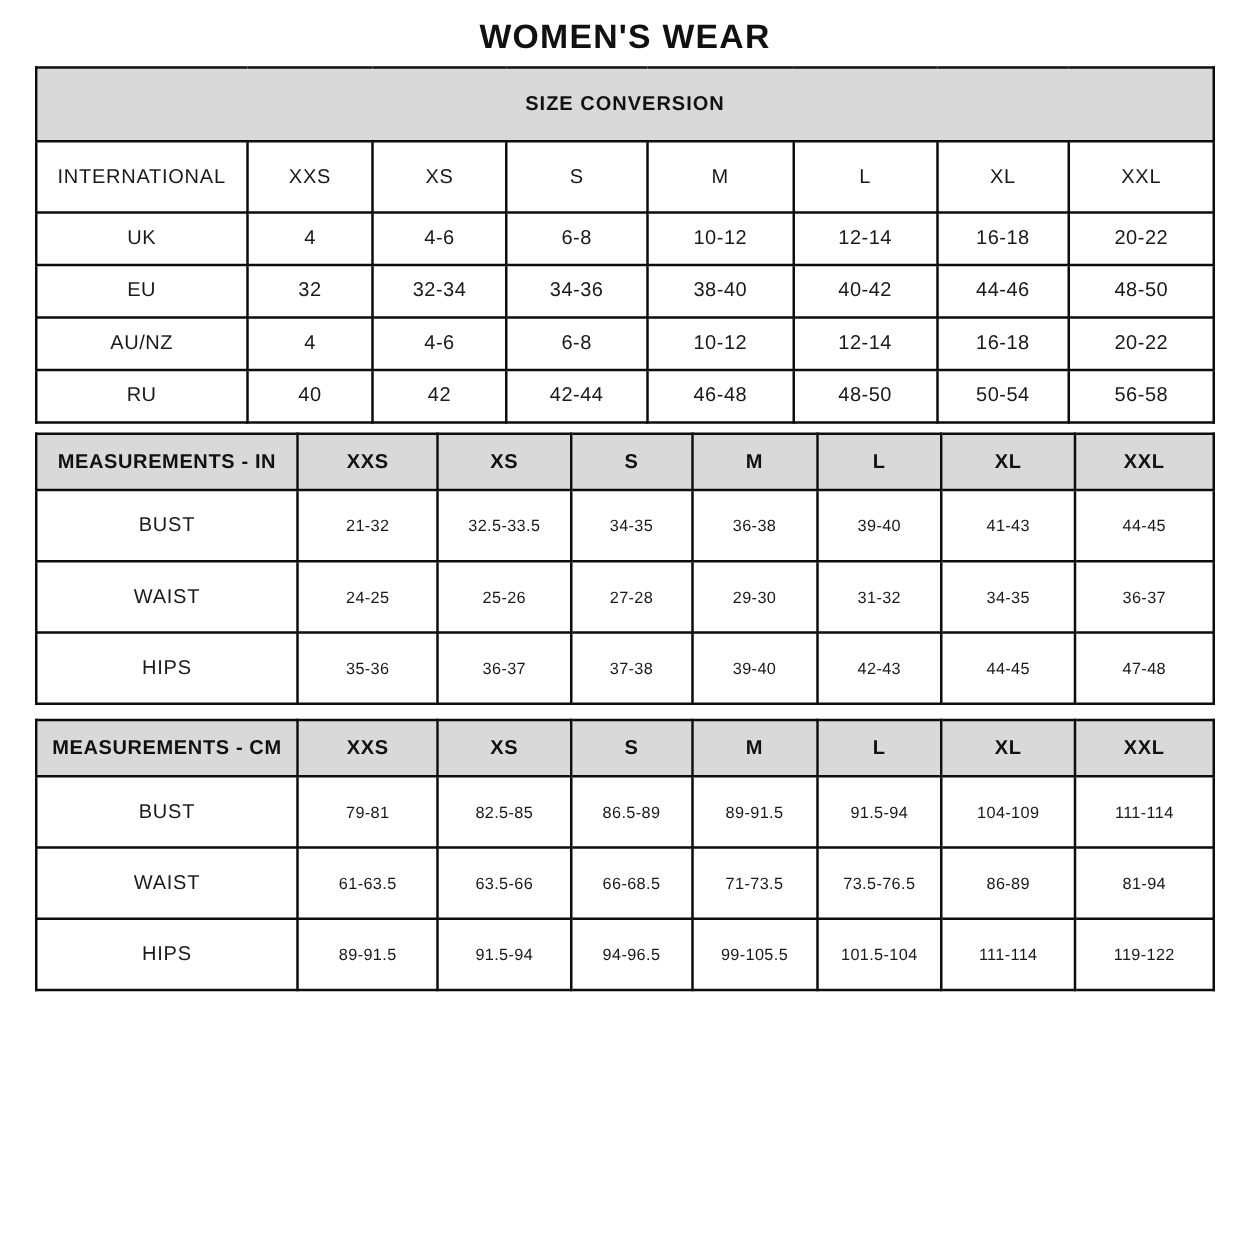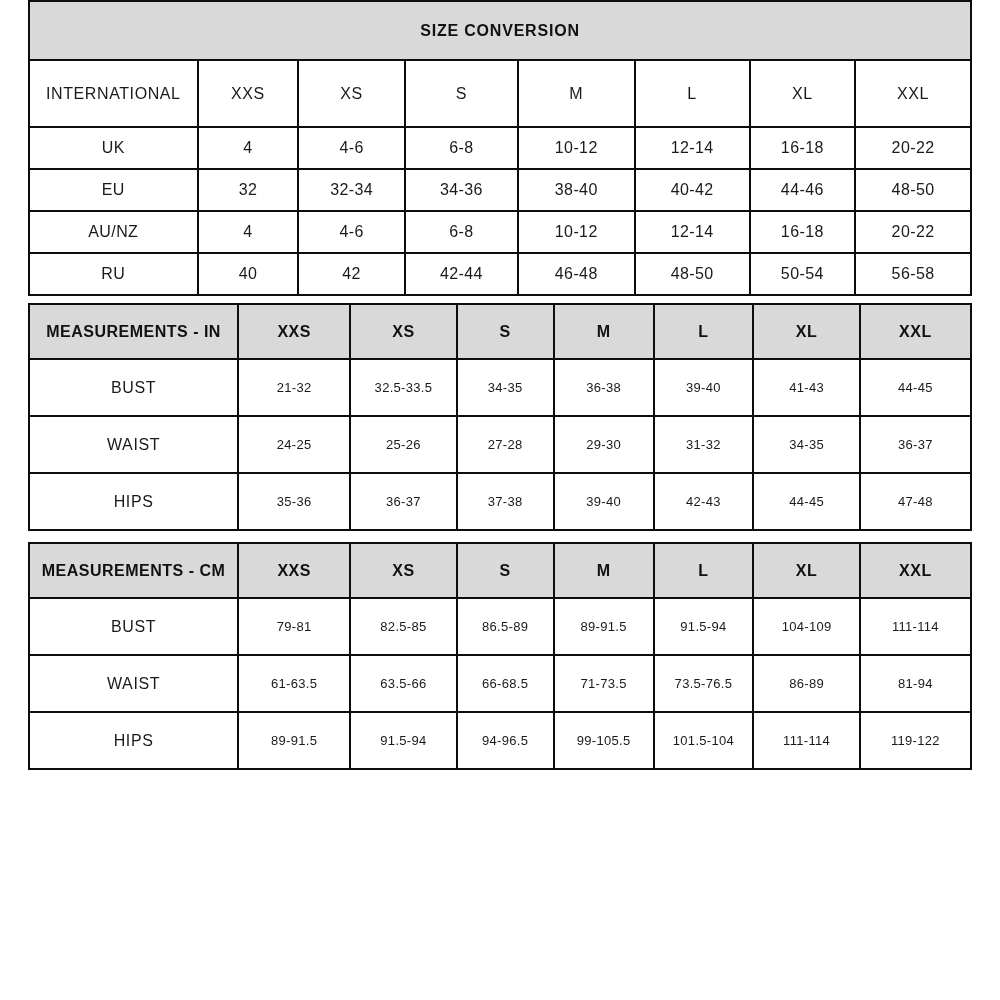--- a/index.html
+++ b/index.html
@@ -49,57 +49,58 @@
   
   .t-conv .section-banner {
     background: #d9d9d9;
     height: 59px;
     font-size: 16px;
     font-weight: 700;
     letter-spacing: 0.8px;
     color: #111111;
   }
   .t-conv .size-head td {
-    height: 67px;
+    height: 57px;
     font-size: 16px;
     font-weight: 400;
     letter-spacing: 0.6px;
   }
   .t-conv td.value-cell, .t-conv td.row-label {
     height: 42px;
     font-size: 16px;
     font-weight: 400;
     letter-spacing: 0.4px;
   }
   
   .t-meas { margin-top: 7px; }
   .t-meas.cm { margin-top: 11px; }
   .t-meas thead th {
     background: #d9d9d9;
-    height: 55px;
+    height: 45px;
     font-size: 16px;
     font-weight: 700;
     letter-spacing: 0.5px;
     color: #111111;
   }
   .t-meas td.row-label {
     height: 57px;
     font-size: 16px;
     letter-spacing: 0.6px;
   }
   .t-meas td.value-cell {
     height: 57px;
     font-size: 13px;
     letter-spacing: 0.3px;
   }
 </style>
 </head>
 <body>
 
 <div class="page">
+  <div class="page-title">WOMEN'S WEAR</div>
 
   <div class="chart-wrap">
 
     <table class="t-conv">
       <colgroup>
         <col style="width:17.9%">
           <col style="width:10.7%">
           <col style="width:11.3%">
           <col style="width:12%">
         <col style="width:12.4%">

